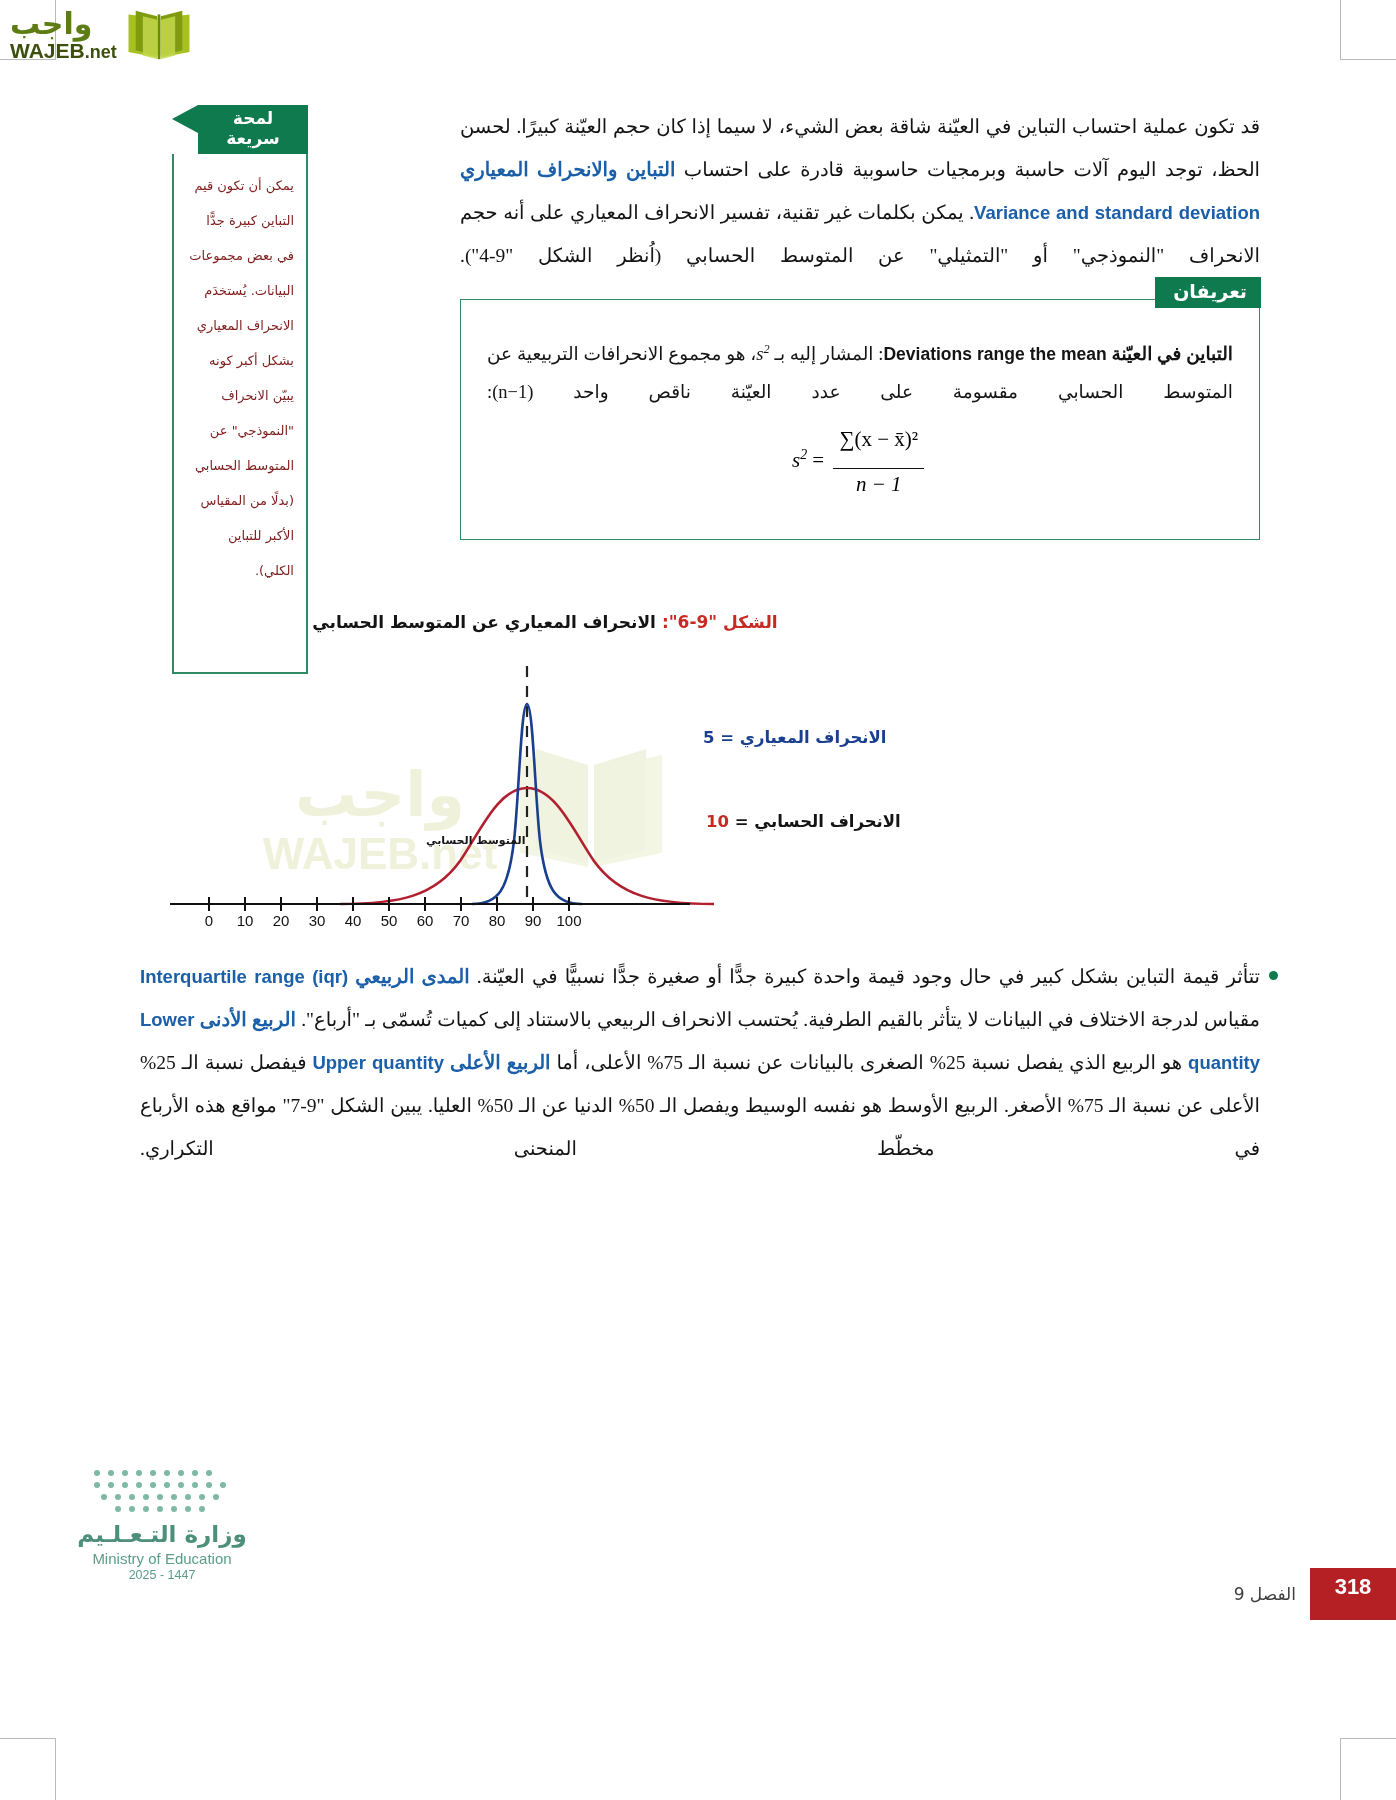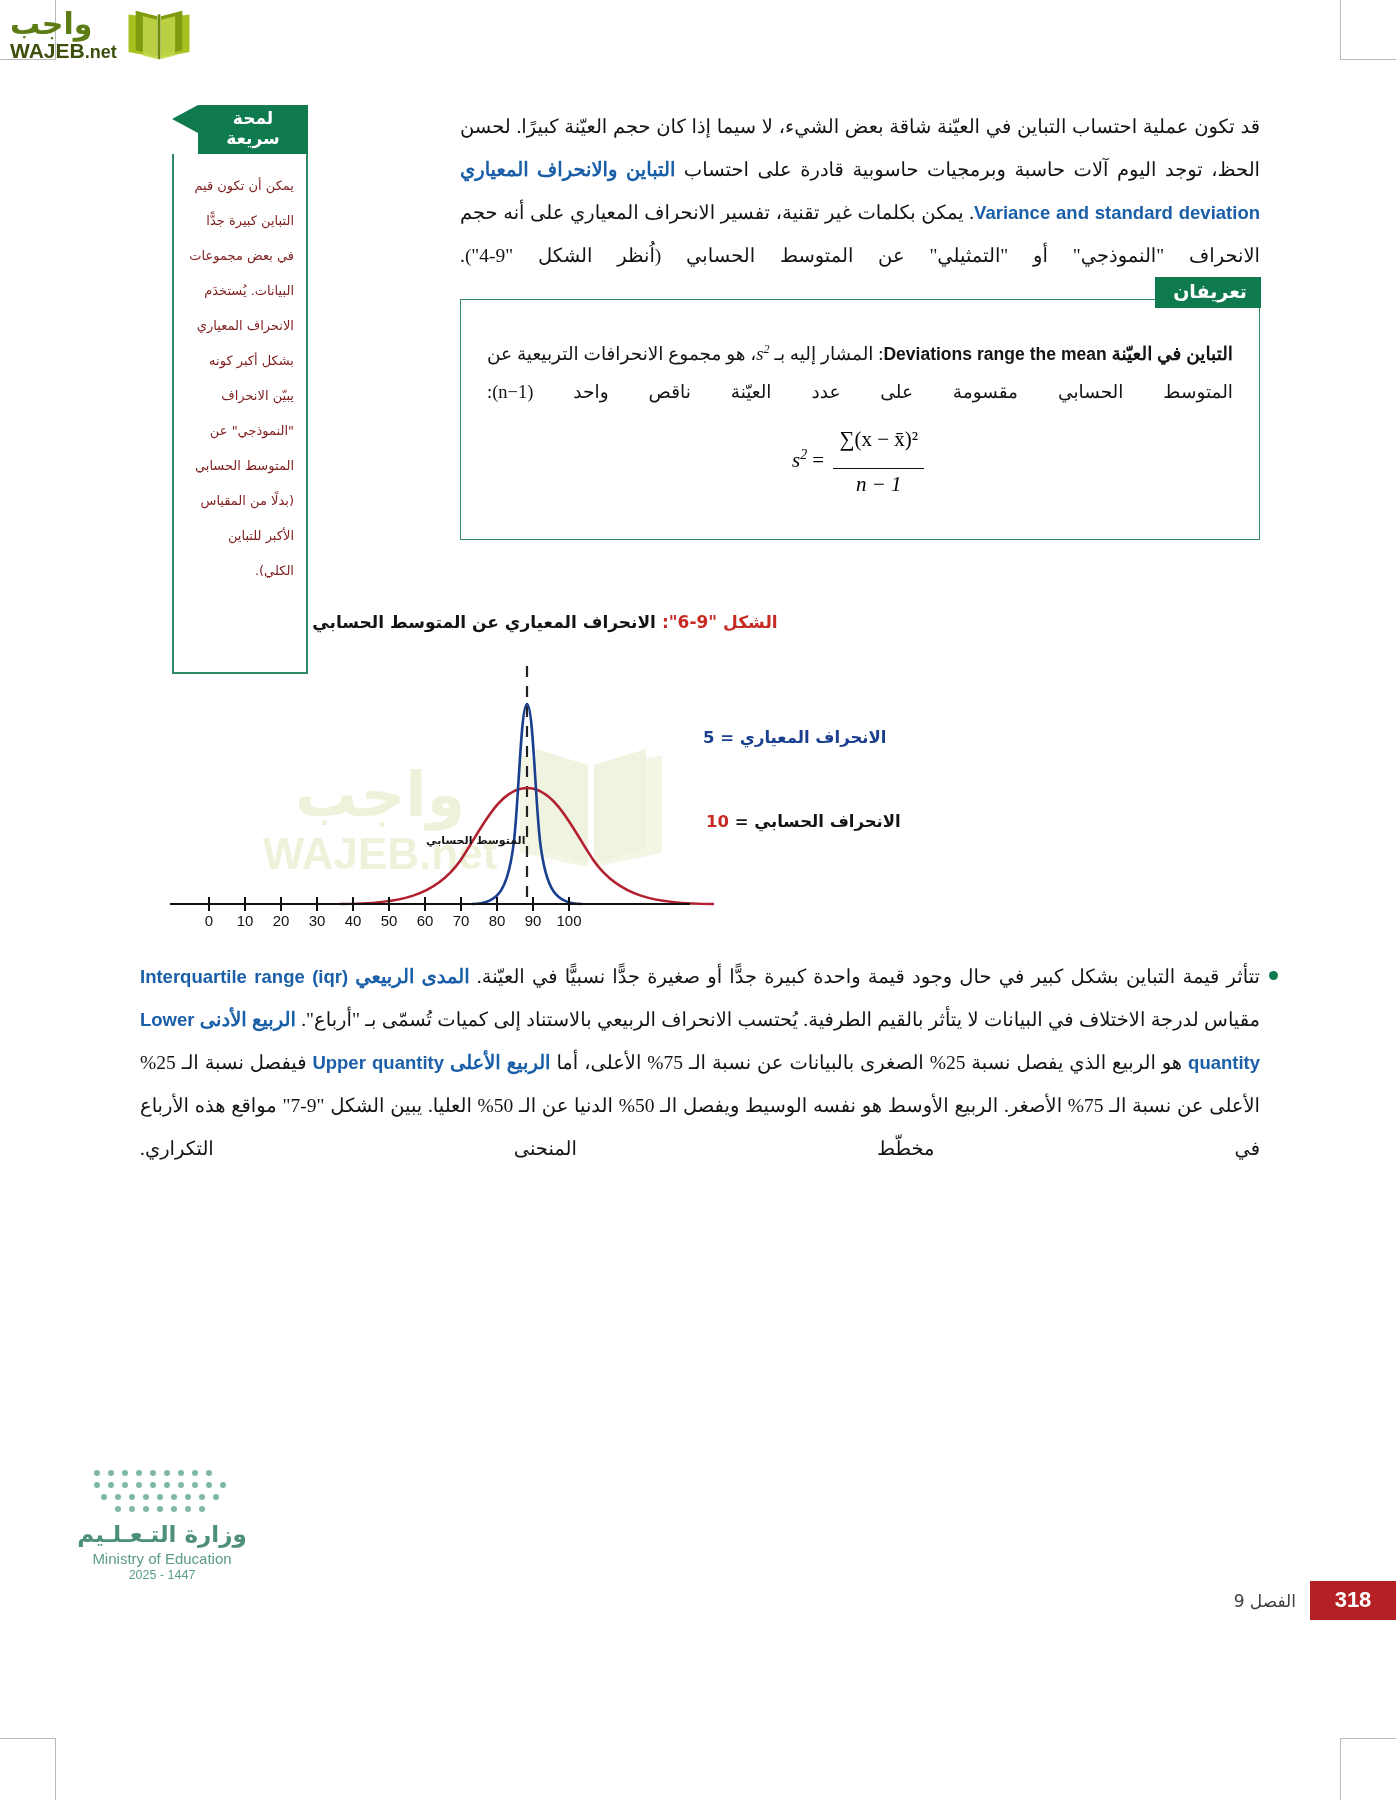--- a/index.html
+++ b/index.html
@@ -282,21 +282,21 @@
   .chapter-txt {
     font-family:"DejaVu Sans", sans-serif;
     font-size:17px; color:#3e3e3e;
   }
   .page-num {
     background:#b52025;
     color:#fff;
     font-family:"Liberation Sans", sans-serif;
     font-weight:bold;
     font-size:22px;
-    padding:6px 16px 7px 16px;
+    padding:6px 16px 20px 16px;
     min-width:86px;
     text-align:center;
   }
 </style>
 </head>
 <body>
 
 <div class="rule-left"></div>
 <div class="rule-left2"></div>
 <div class="rule-right"></div>

